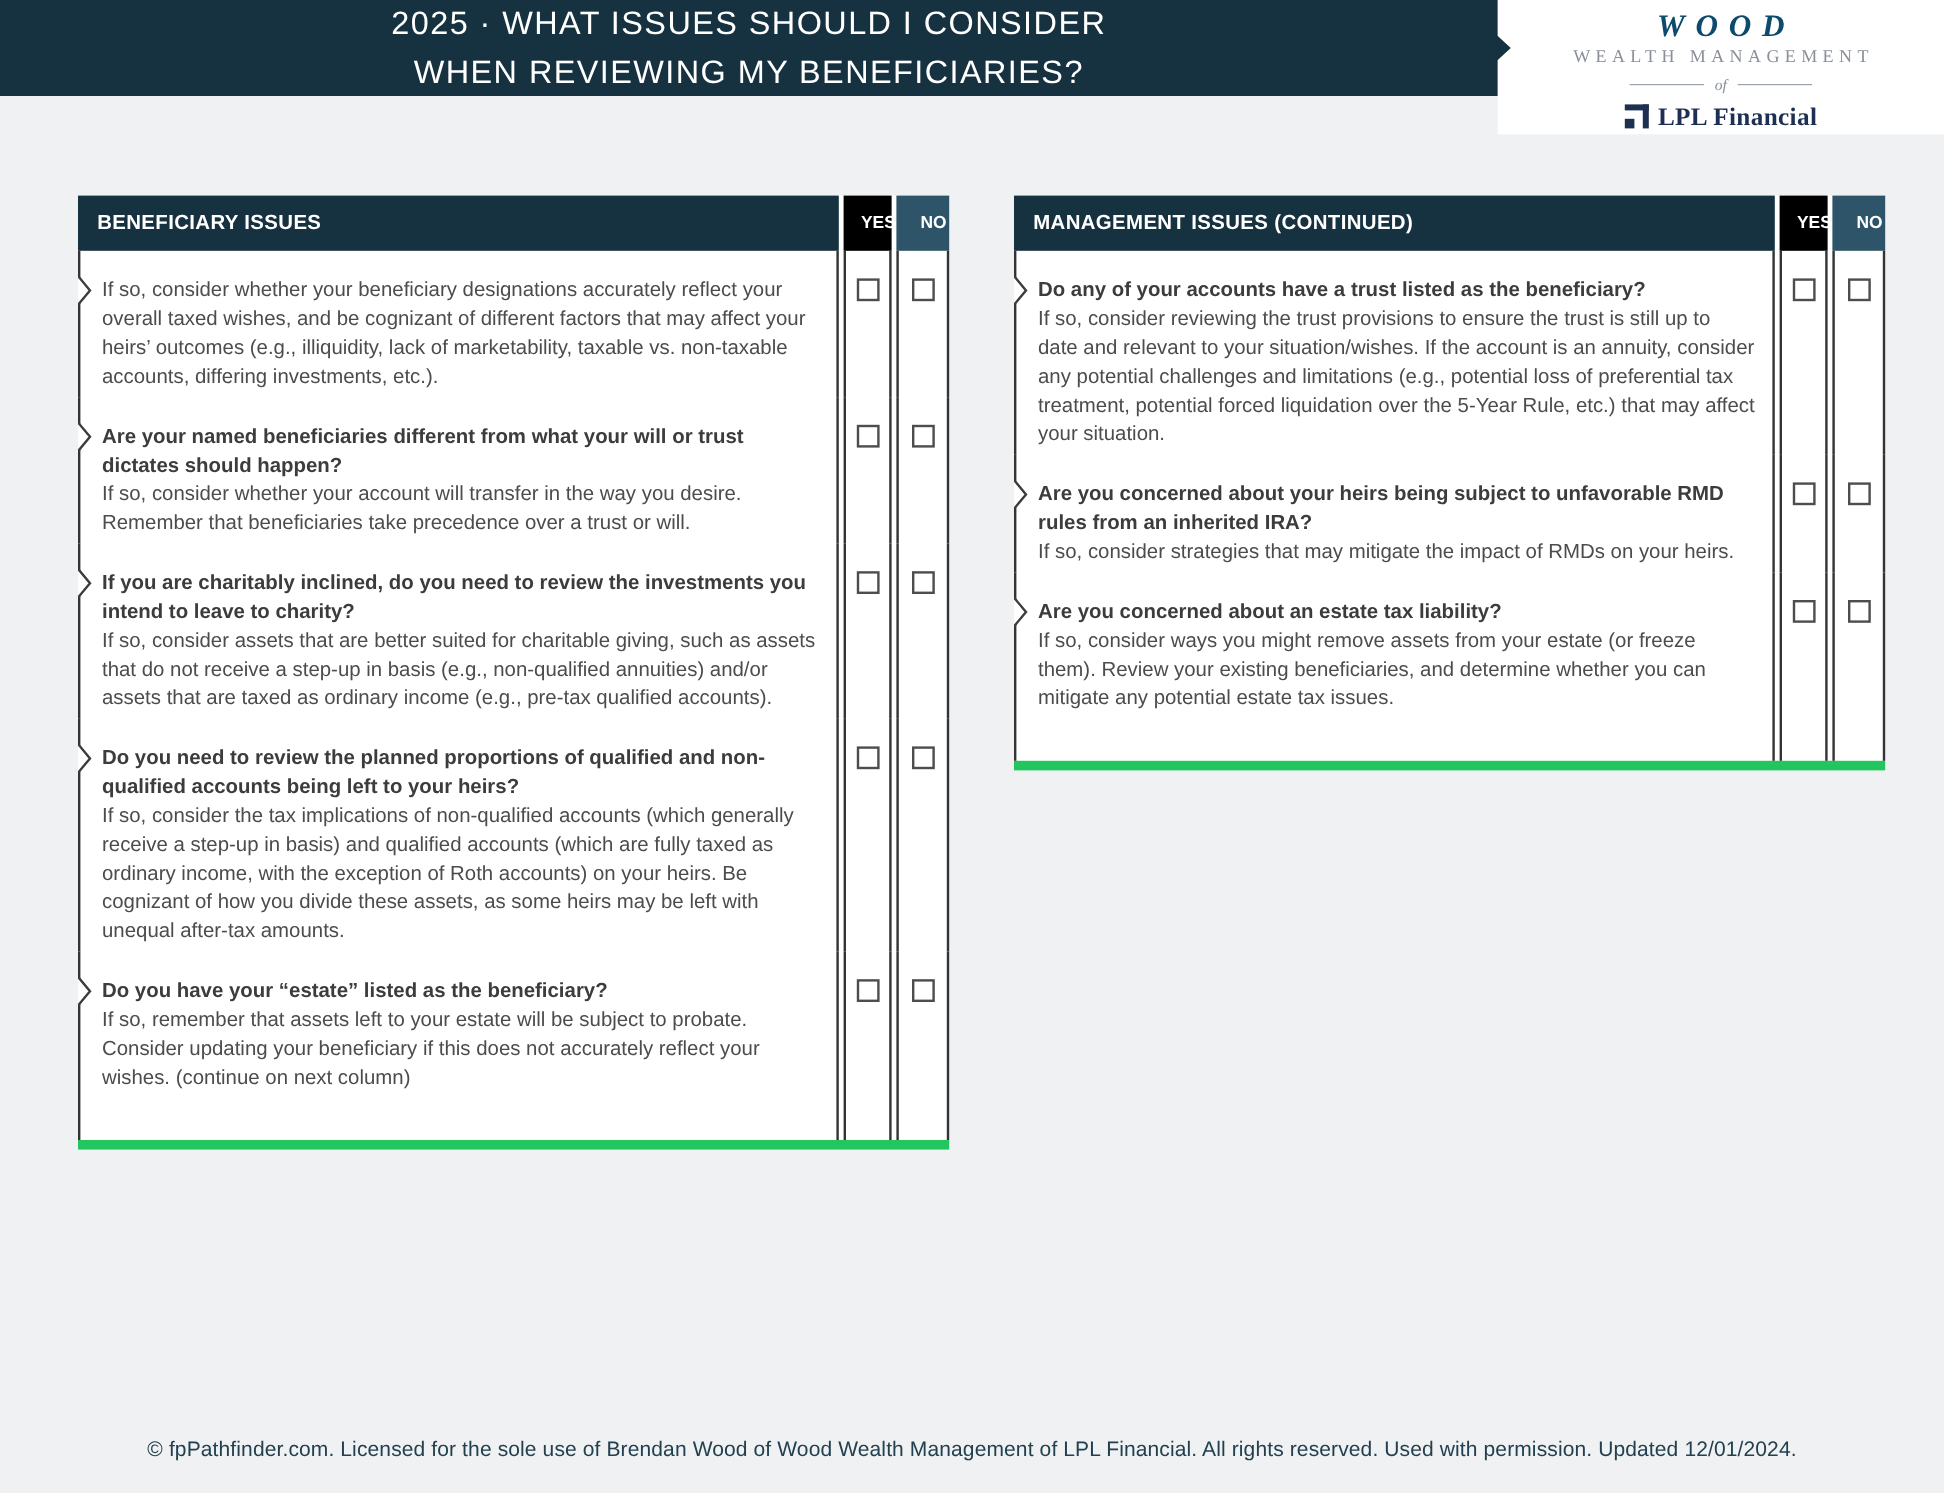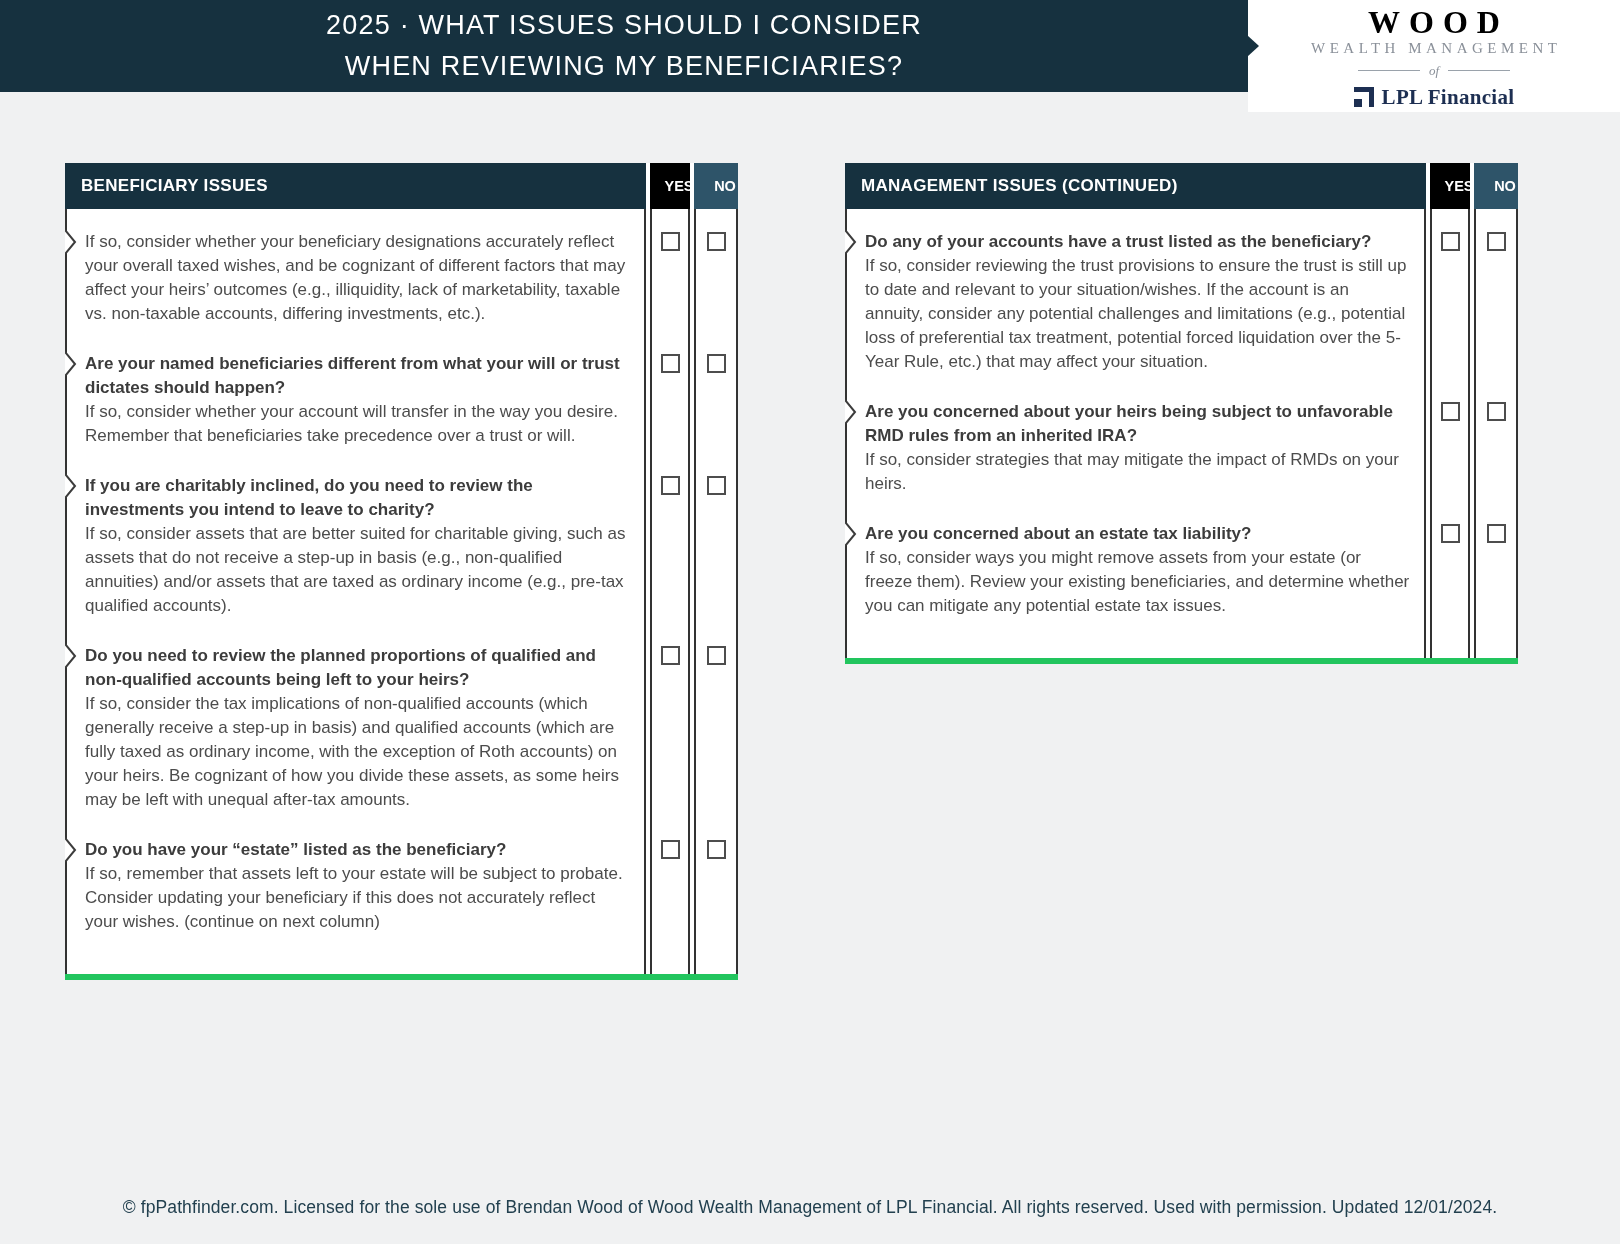--- a/index.html
+++ b/index.html
@@ -5,21 +5,21 @@
   * { margin: 0; padding: 0; box-sizing: border-box; }
   html, body { width: 1620px; height: 1244px; }
   body {
     position: relative;
     background: #f0f1f2;
     font-family: "Liberation Sans", sans-serif;
     overflow: hidden;
   }
 
   
-  .topbar { display: flex; height: 92px; width: 100%; }
+  .topbar { display: flex; height: 80px; width: 100%; }
   .topbar-teal {
     flex: 1; background: #16313f; position: relative;
     display: flex; flex-direction: column; justify-content: center; align-items: center;
   }
   .topbar-teal::after {
     content: ""; position: absolute; right: -11px; top: 50%; margin-top: -11px;
     border-left: 12px solid #16313f;
     border-top: 11px solid transparent; border-bottom: 11px solid transparent;
     z-index: 2;
   }
@@ -28,22 +28,23 @@
     line-height: 41px; font-weight: 400; white-space: nowrap;
   }
 
   .logo-box {
     width: 372px; background: #ffffff; height: 112px;
     display: flex; flex-direction: column; justify-content: center; align-items: center;
     padding-top: 4px;
   }
   .logo-wood {
     font-family: "Liberation Serif", serif; font-weight: 700;
-    font-size: 32px; letter-spacing: 9px; color: #000000; line-height: 30px;
+    font-size: 26px; letter-spacing: 9px; color: #0c4a6e; line-height: 30px;
     text-indent: 9px;
+    font-style: italic;
   }
   .logo-sub {
     font-family: "Liberation Serif", serif; font-size: 15px; letter-spacing: 4.5px;
     color: #8a9099; margin-top: 3px; text-indent: 4.5px;
   }
   .logo-of-row { display: flex; align-items: center; gap: 9px; margin-top: 6px; }
   .logo-of-row .rule { width: 62px; height: 1px; background: #9aa2ab; }
   .logo-of {
     font-family: "Liberation Serif", serif; font-style: italic;
     font-size: 13px; color: #8a9099;
@@ -53,23 +54,23 @@
   .lpl-icon .bar-top { position: absolute; left: 0; top: 0; width: 20px; height: 5px; background: #1d2f52; }
   .lpl-icon .bar-right { position: absolute; right: 0; top: 0; width: 5px; height: 20px; background: #1d2f52; }
   .lpl-icon .sq { position: absolute; left: 0; bottom: 0; width: 8px; height: 8px; background: #1d2f52; }
   .logo-lpl-text {
     font-family: "Liberation Serif", serif; font-size: 21px; font-weight: 600;
     color: #1d2f52; letter-spacing: 0.3px;
   }
 
   
   .card {
-    position: absolute; width: 673px;
+    position: absolute; width: 726px;
     display: grid; grid-template-columns: 1fr 40px 44px; column-gap: 4px;
-    background: #ffffff; border-bottom: 6px solid #22c55e;
+    background: #ffffff; border-bottom: 8px solid #22c55e;
   }
   #card-left  { left: 65px;  top: 163px; }
   #card-right { left: 845px; top: 163px; }
 
   .head { height: 46px; display: flex; align-items: center; padding-left: 18px; }
   .head-main {
     background: #16313f; color: #ffffff; font-weight: 700;
     font-size: 17px; letter-spacing: 0.3px; padding-left: 16px;
   }
   .head-yes, .head-no {

